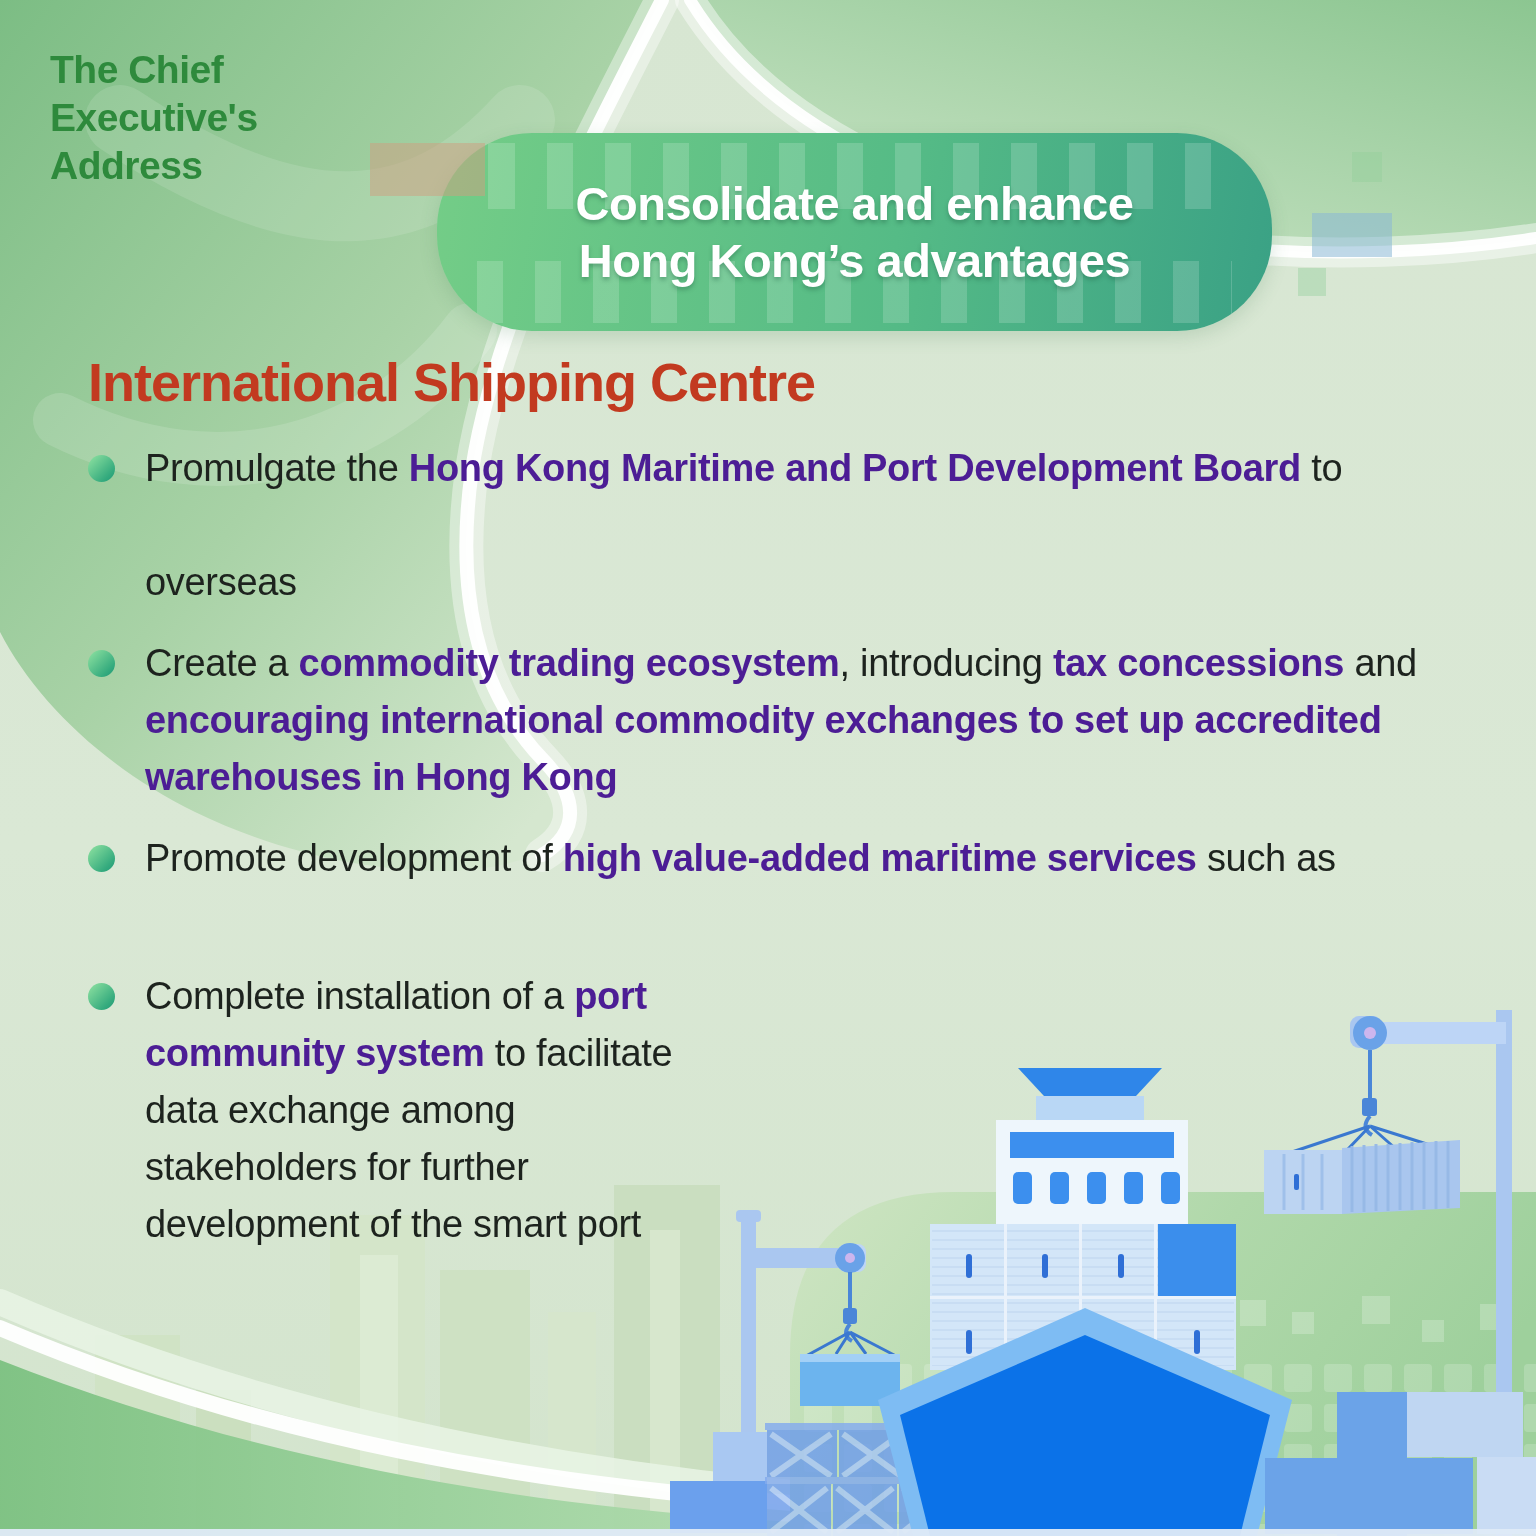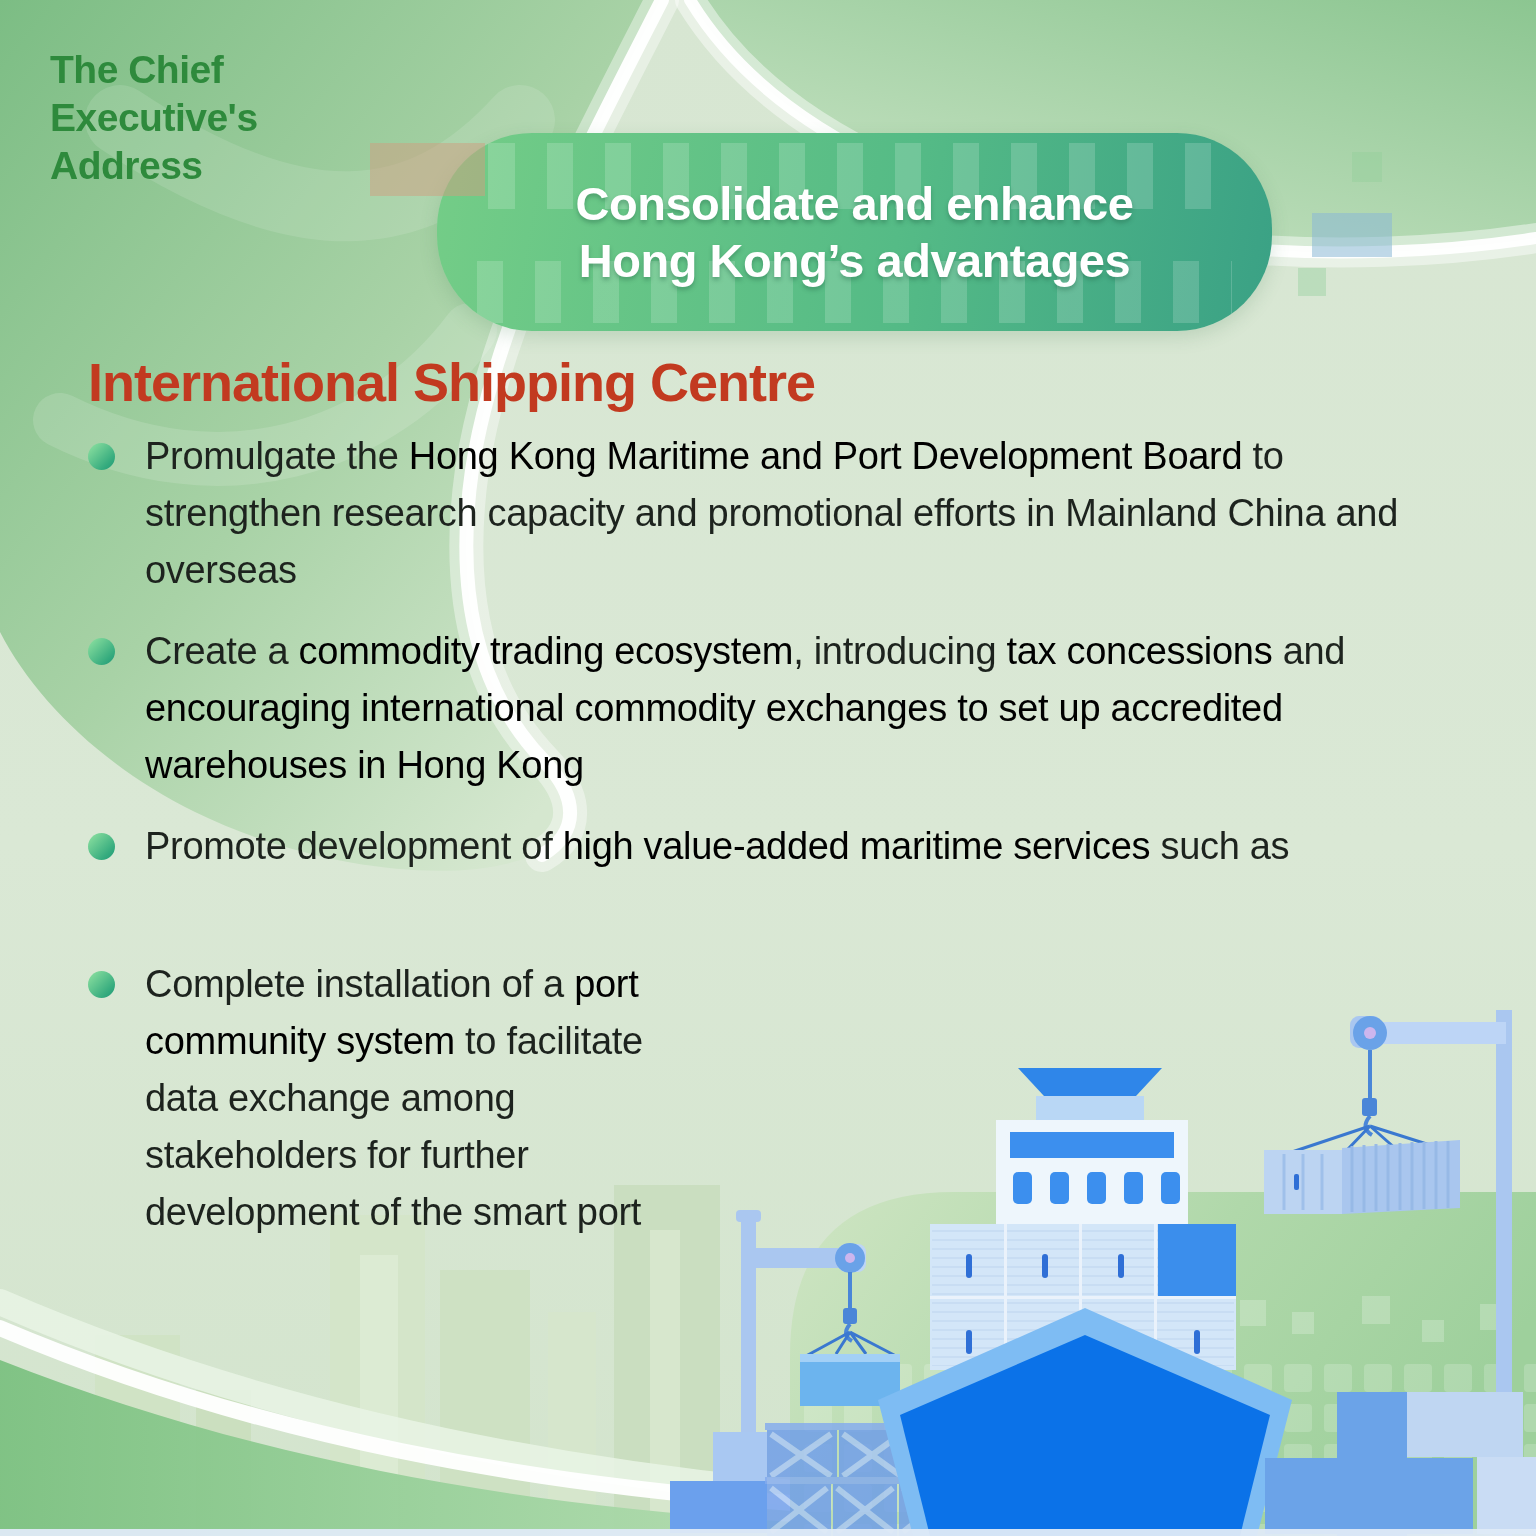--- a/index.html
+++ b/index.html
@@ -42,35 +42,35 @@
   
   .deco-tan{left:370px;top:143px;width:115px;height:53px;background:rgba(208,158,128,.5);z-index:3;}
   .deco-blue{left:1312px;top:213px;width:80px;height:44px;background:rgba(138,184,214,.55);z-index:3;}
   .deco-green1{left:1298px;top:268px;width:28px;height:28px;background:rgba(140,205,150,.38);z-index:1;}
   .deco-green2{left:1352px;top:152px;width:30px;height:30px;background:rgba(140,205,150,.32);z-index:1;}
 
   
   .content{left:88px;top:352px;width:1400px;z-index:5;}
   .section-heading{
     font-size:54px;font-weight:bold;color:#c23a20;letter-spacing:-1px;
-    margin:0 0 16px 0;line-height:60px;
+    margin:0 0 28px 0;line-height:60px;
   }
   ul.bullets{list-style:none;margin:0;padding:0;}
   ul.bullets li{
     display:grid;grid-template-columns:57px 1fr;align-items:start;
     margin-bottom:24px;
   }
   .dot{
     width:27px;height:27px;border-radius:50%;margin-top:15px;
     background:linear-gradient(135deg,#85dc9d 10%,#35ab7e 75%,#1f9878 100%);
   }
   .bt{
     font-size:38px;line-height:57px;color:#1d231e;letter-spacing:-0.3px;
   }
-  .bt b{color:#000000;font-weight:normal;}
+  .bt b{color:#4c1d95;font-weight:bold;}
 
   
   .bar{z-index:0;}
 
   
   .bottom-strip{left:0;bottom:0;width:1536px;height:7px;background:rgba(223,234,247,.95);z-index:3;}
 </style>
 </head>
 <body>
 
@@ -137,21 +137,21 @@
   <path d="M0,28 C240,132 520,198 850,224" stroke="#e9f4e5" stroke-width="26" fill="none" opacity="0.85" stroke-linecap="round"></path>
   <path d="M0,54 C250,160 530,216 870,234" stroke="#ffffff" stroke-width="16" fill="none" opacity="0.95" stroke-linecap="round"></path>
   <path d="M0,86 C260,188 540,240 880,252 L1100,262 L0,262 Z" fill="url(#gBand)" opacity="0.95"></path>
 </svg>
 
 <div class="abs content">
   <h1 class="section-heading">International Shipping Centre</h1>
   <ul class="bullets">
     <li>
       <span class="dot"></span>
-      <div class="bt"><span>Promulgate the </span><b>Hong Kong Maritime and Port Development Board</b><span> to</span><br><span>strengthen research capacity and promotional efforts in Mainland China and</span><br><span>overseas</span></div>
+      <div class="bt"><span>Promulgate the </span><b>Hong Kong Maritime and Port Development Board</b><span> to</span><br><br><span>overseas</span></div>
     </li>
     <li>
       <span class="dot"></span>
       <div class="bt"><span>Create a </span><b>commodity trading ecosystem</b><span>, introducing </span><b>tax concessions</b><span> and</span><br><b>encouraging international commodity exchanges to set up accredited</b><br><b>warehouses in Hong Kong</b></div>
     </li>
     <li>
       <span class="dot"></span>
       <div class="bt"><span>Promote development of </span><b>high value-added maritime services</b><span> such as</span><br><br></div>
     </li>
     <li>

